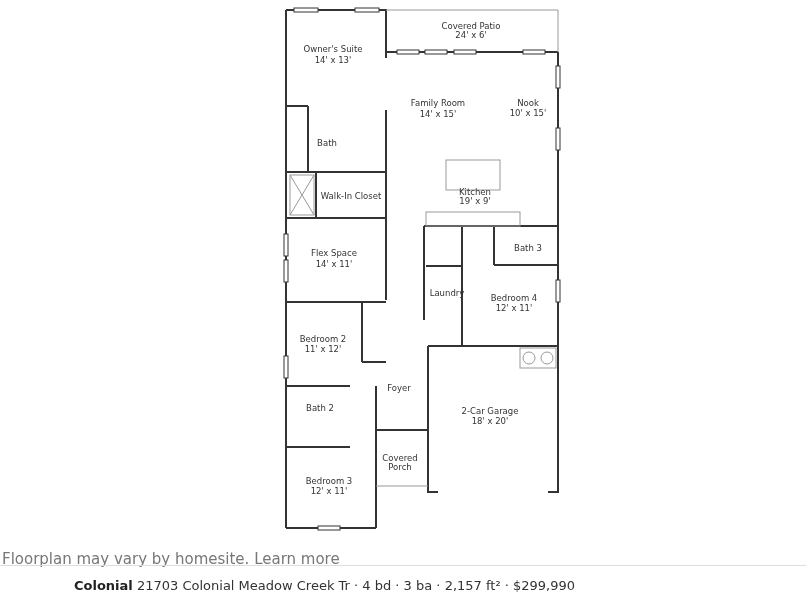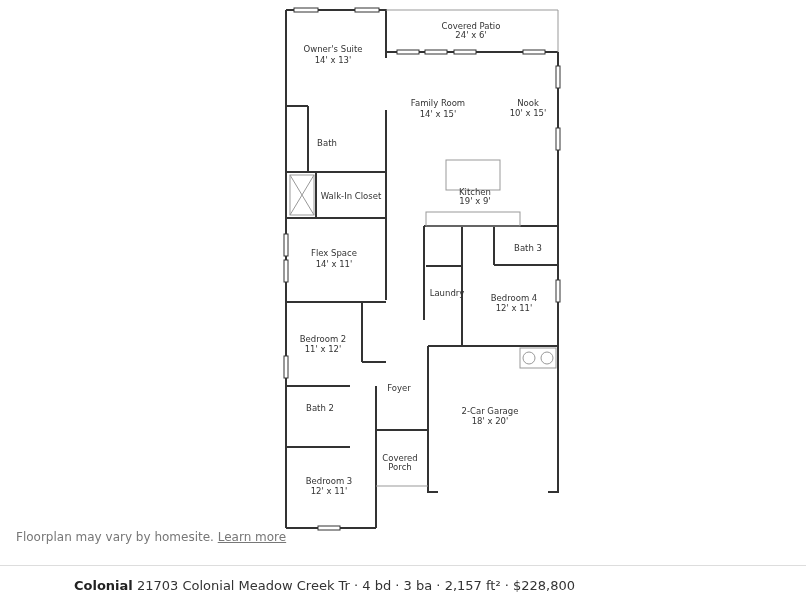--- a/index.html
+++ b/index.html
@@ -1,20 +1,20 @@
 <!DOCTYPE html>
 <html><head>
 <meta charset="utf-8">
 <style>
   html, body { margin:0; padding:0; }
   body { width:806px; height:600px; background:#ffffff; position:relative; overflow:hidden;
          font-family:"Liberation Sans", sans-serif; color:#222; }
   #plan { position:absolute; left:0; top:0; }
   .room-label { font-family:"DejaVu Sans", sans-serif; font-size:8.5px; fill:#333; text-anchor:middle; }
-  .disclaimer { position:absolute; left:2px; top:530px; font-size:12px; color:#777; font-family:"DejaVu Sans", sans-serif;margin-left:14px; }
+  .disclaimer { position:absolute; left:2px; top:550px; font-size:15px; color:#777; font-family:"DejaVu Sans", sans-serif; }
   .disclaimer a { color:#777; text-decoration:underline; cursor:pointer; }
   .divider { position:absolute; left:0; top:565px; width:806px; height:1px; background:#dddddd; }
   .summary { position:absolute; left:74px; top:578px; font-size:13px; color:#333; font-family:"DejaVu Sans", sans-serif; white-space:nowrap; }
   .summary b { font-weight:bold; color:#222; }
 </style>
 </head>
 <body>
 
 <svg id="plan" width="806" height="560" viewBox="0 0 806 560">
   <g stroke="#333" stroke-width="2" fill="none">
@@ -115,14 +115,14 @@
 
 <div class="disclaimer">
   <span>Floorplan may vary by homesite.</span>
   <a>Learn more</a>
 </div>
 
 <div class="divider"></div>
 
 <div class="summary">
   <b>Colonial</b>
-  <span>21703 Colonial Meadow Creek Tr · 4 bd · 3 ba · 2,157 ft² · $228,800</span>
+  <span>21703 Colonial Meadow Creek Tr · 4 bd · 3 ba · 2,157 ft² · $299,990</span>
 </div>
 
 </body></html>

